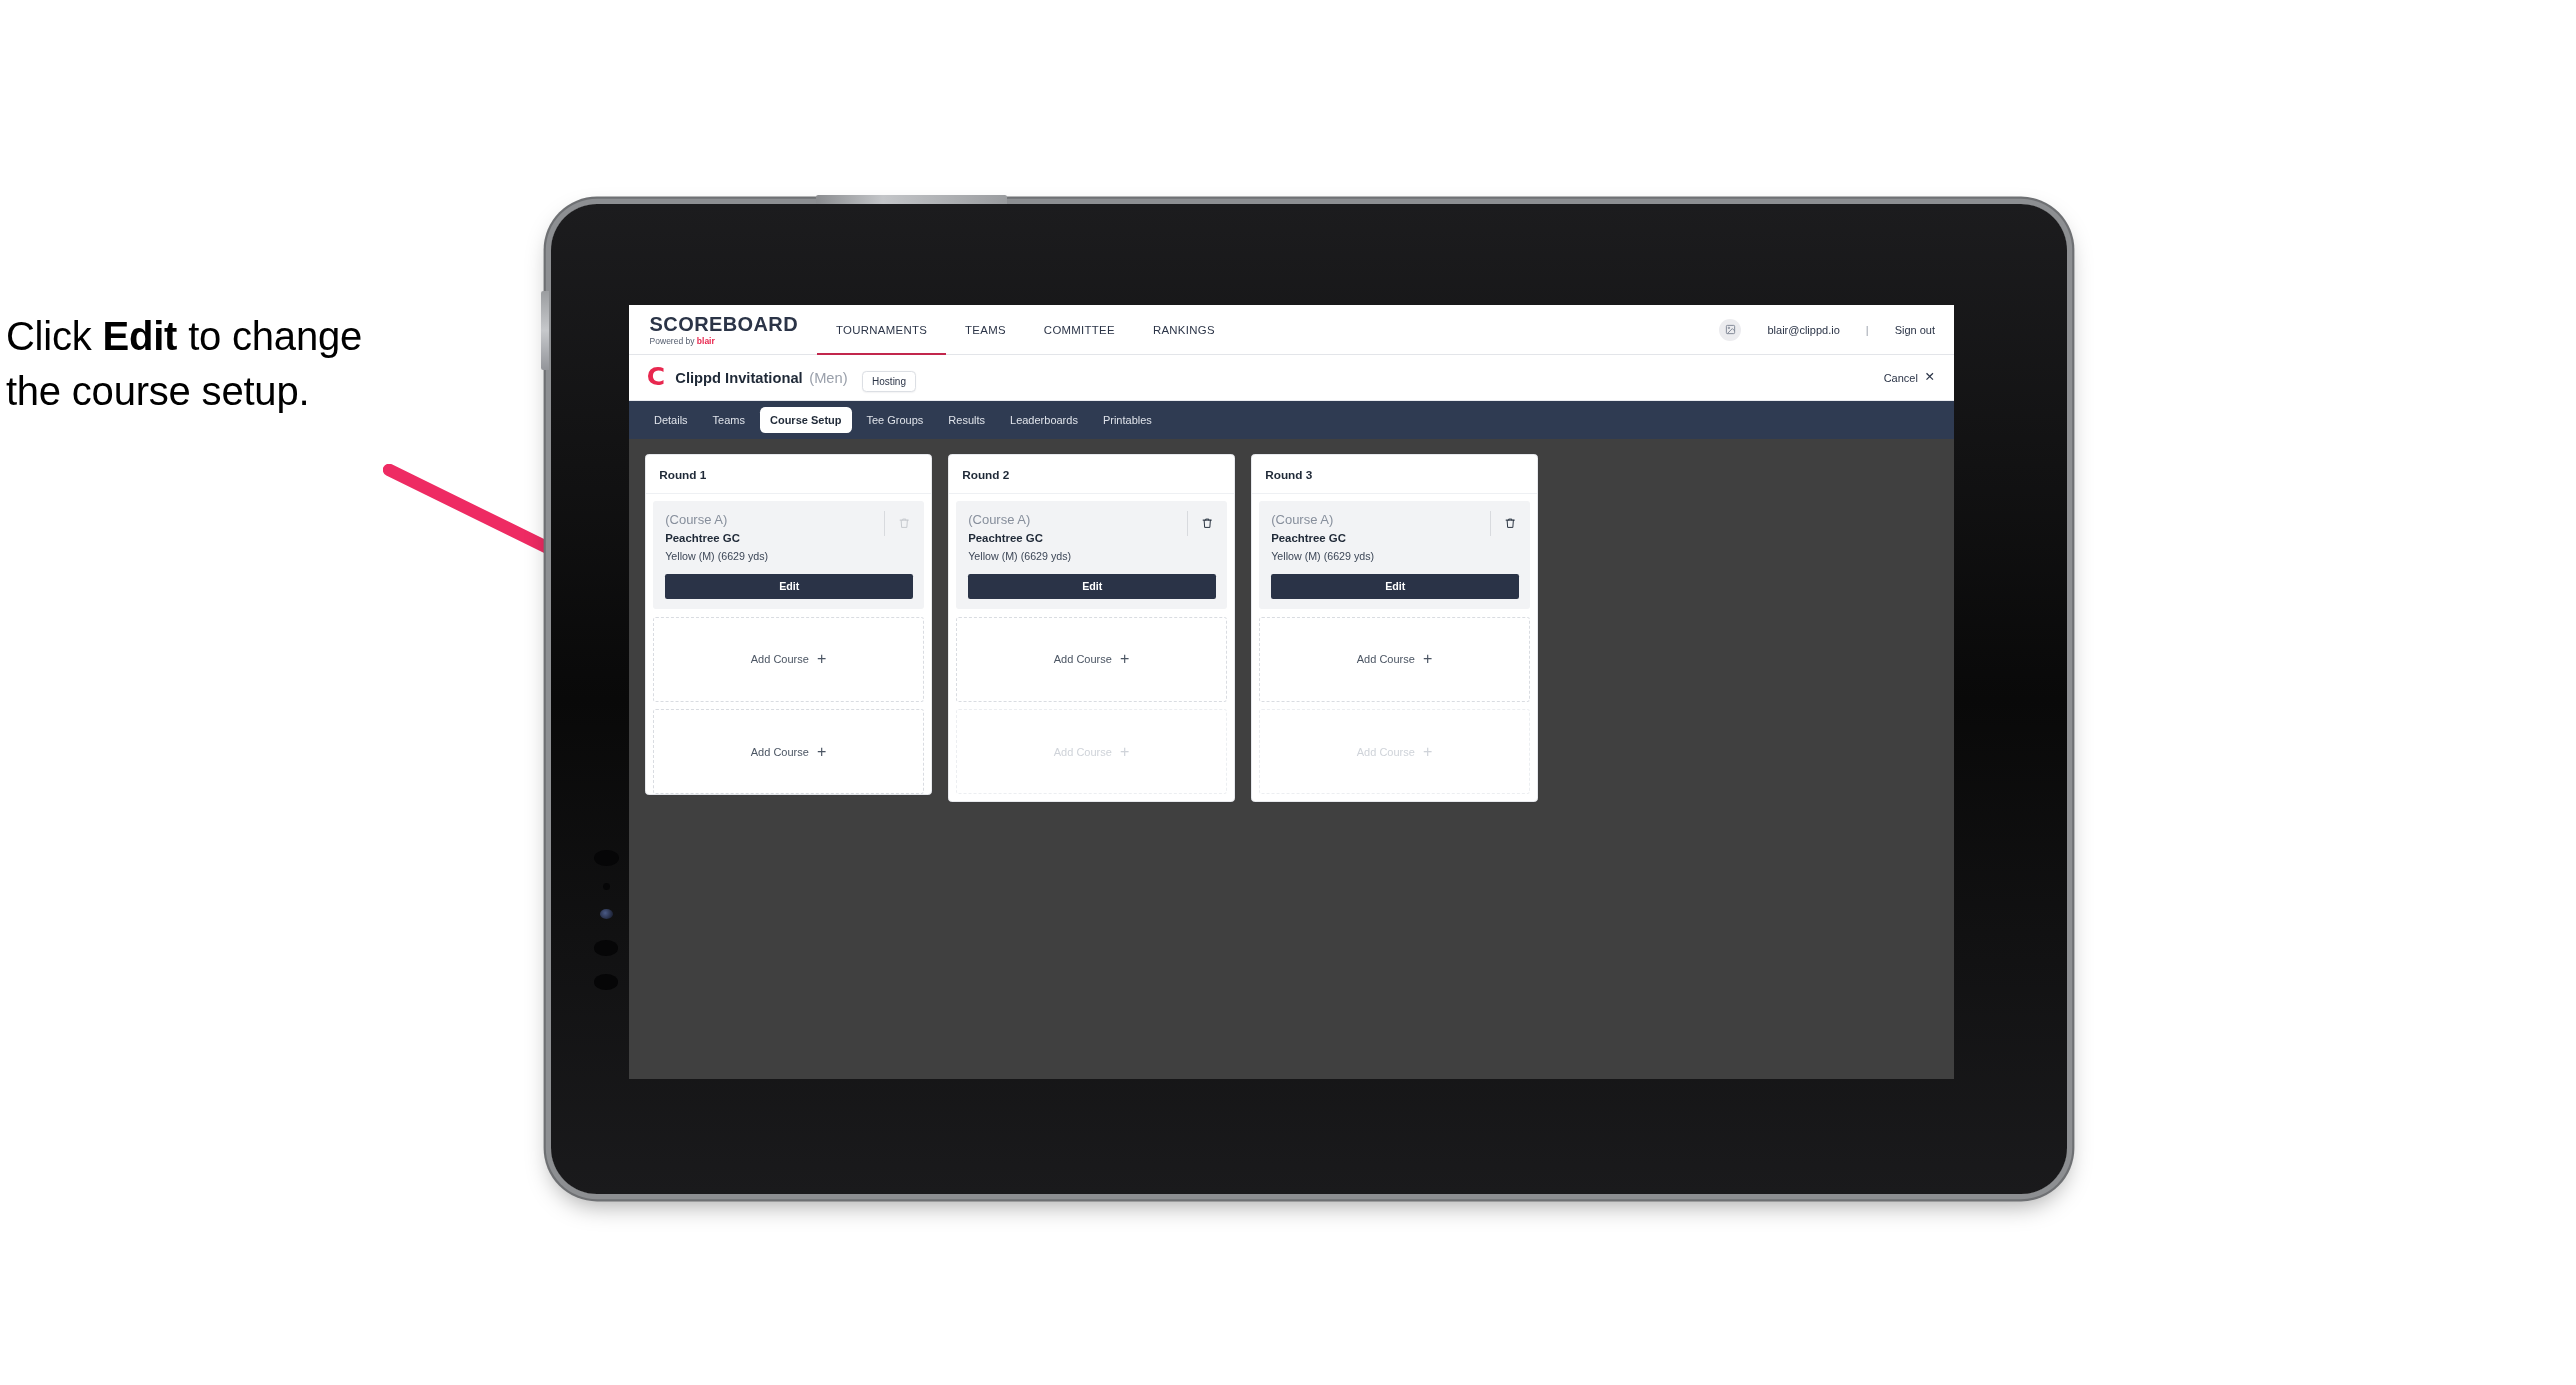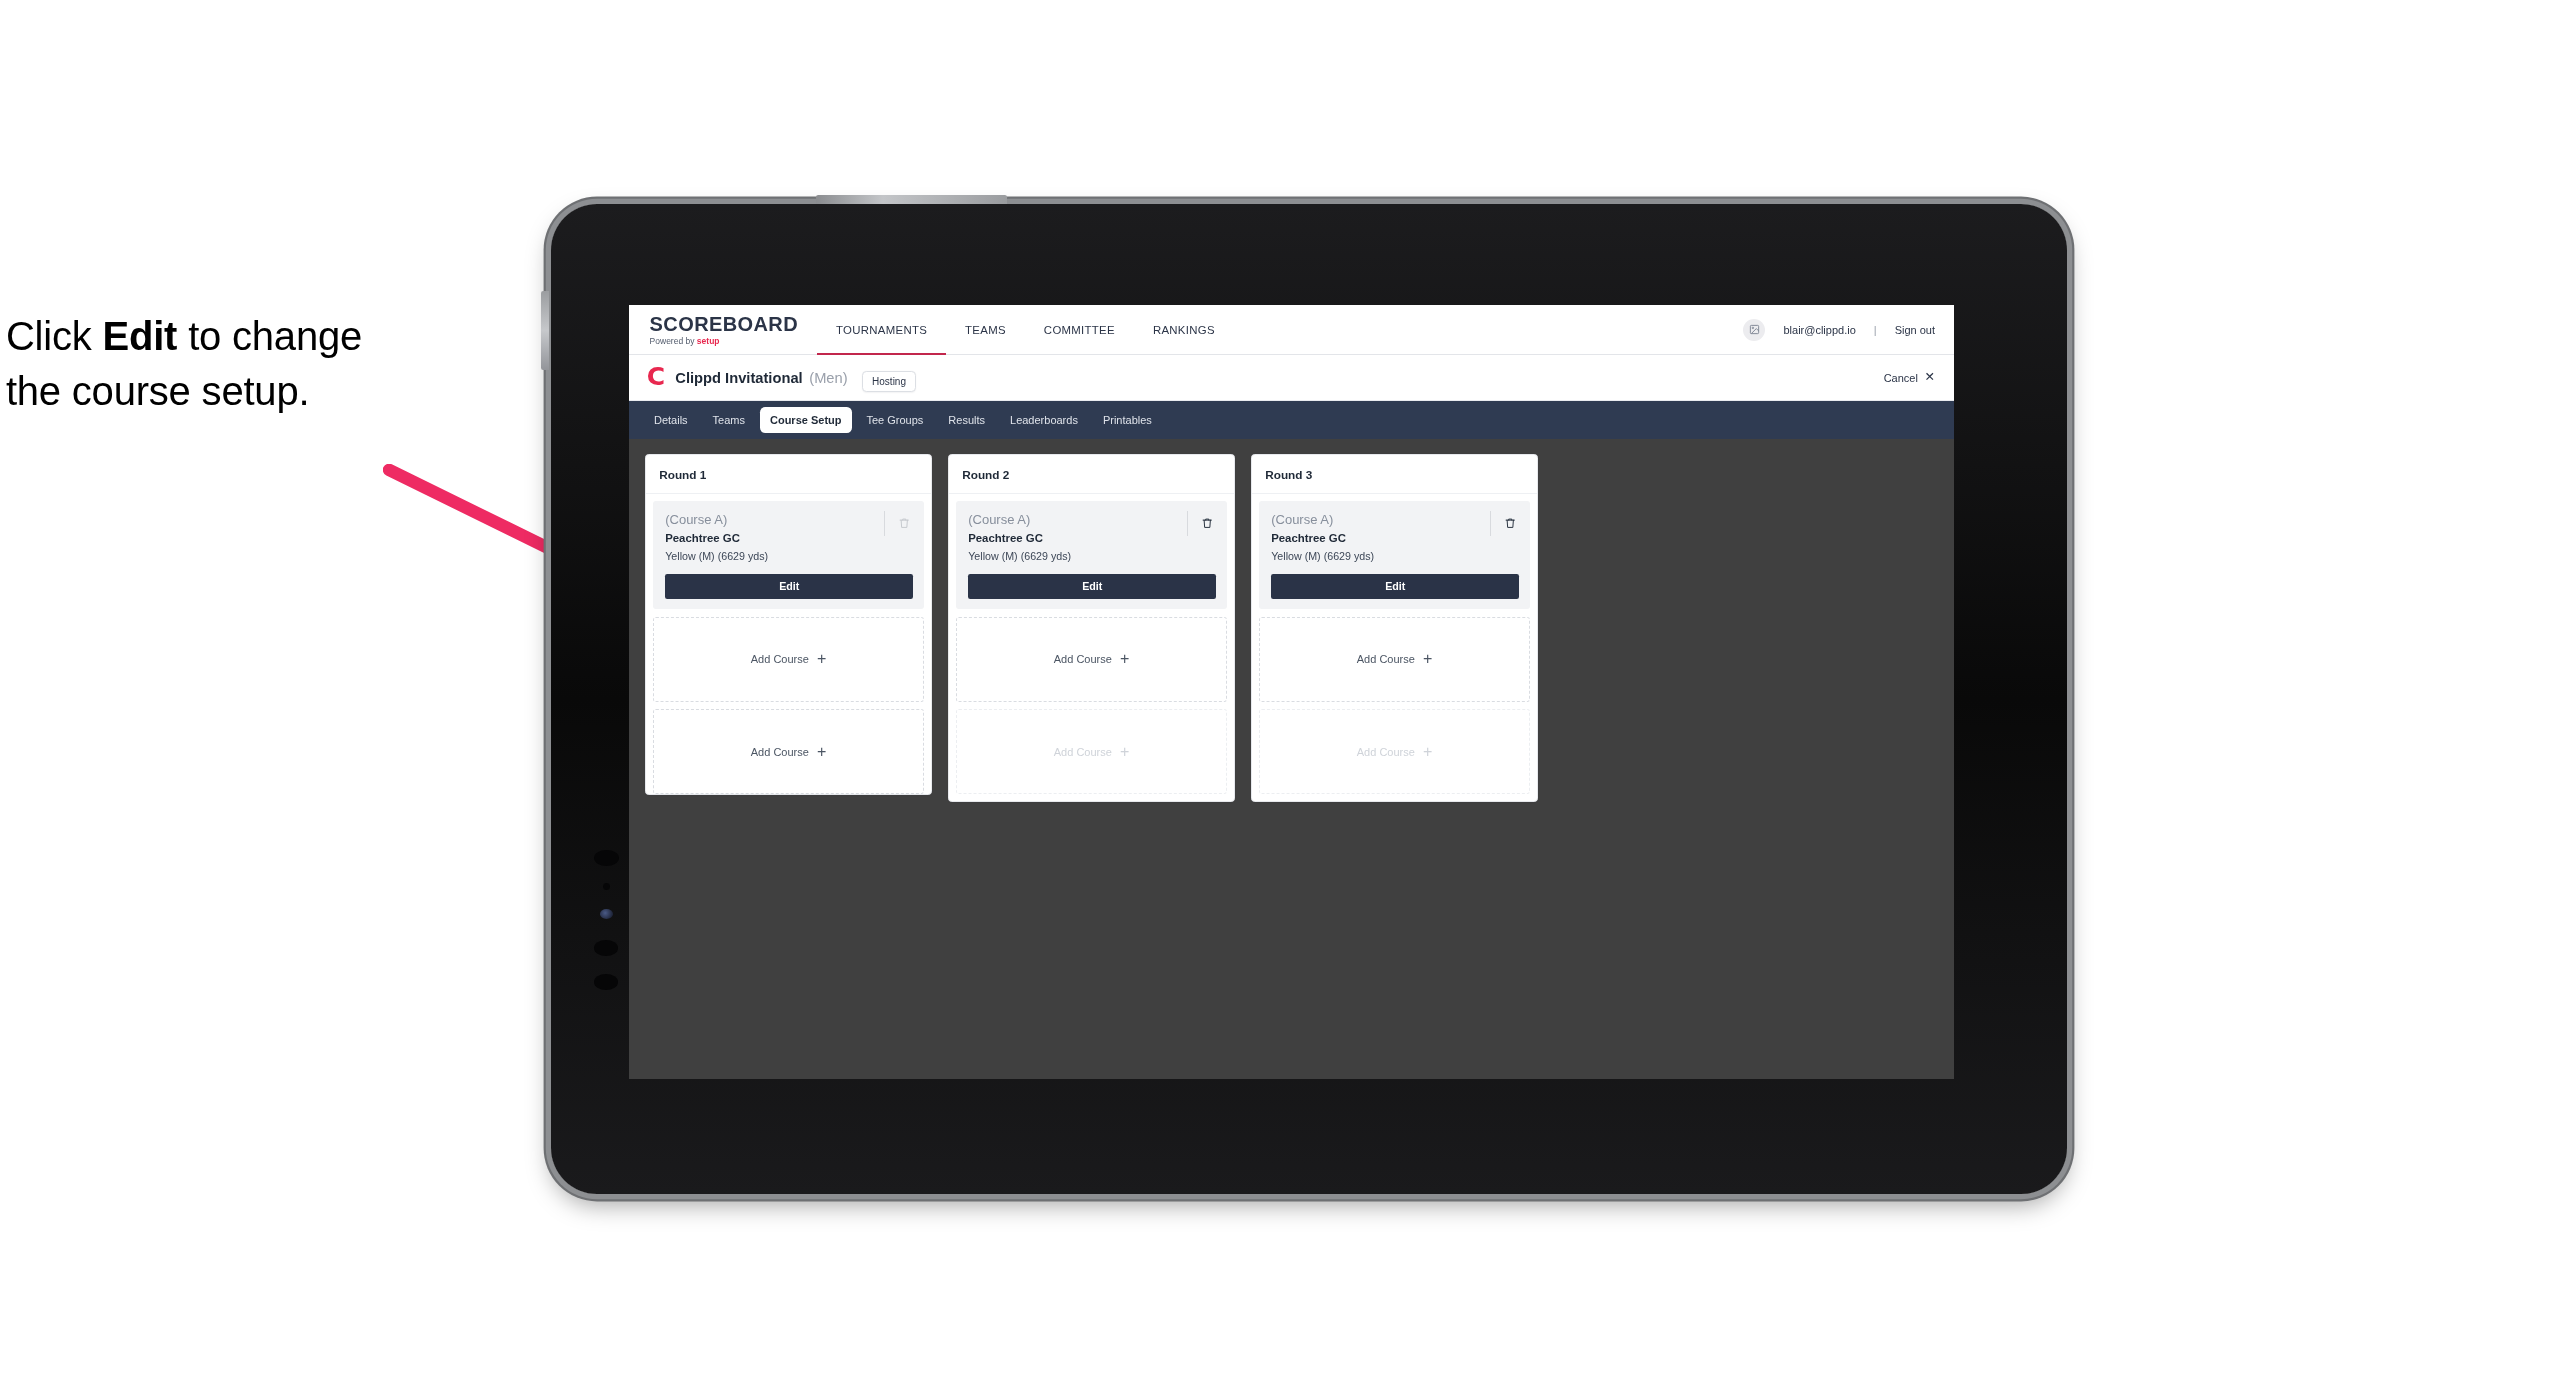--- a/index.html
+++ b/index.html
@@ -80,21 +80,21 @@
   .navlinks { display:flex; align-items:stretch; }
   .navlink {
     display:flex; align-items:center; padding: 0 19px;
     font-size: 11.4px; color:#2b3447; letter-spacing: 0.3px;
     position:relative; cursor:pointer; white-space:nowrap;
   }
   .navlink.active::after {
     content:""; position:absolute; left:0; right:0; bottom:-0.7px; height:2.2px; background:#c2264c;
   }
 
-  .topright { margin-left:auto; display:flex; align-items:center; padding-right: 19px; gap: 18px; }
+  .topright { margin-left:auto; display:flex; align-items:center; padding-right: 19px; gap: 26px; }
   .avatar {
     width: 22px; height: 22px; border-radius:50%; background:#ececef;
     display:flex; align-items:center; justify-content:center;
   }
   .avatar svg { width:11px; height:11px; }
   .useremail { font-size: 11px; color:#2b3447; }
   .sep { color:#9aa0ab; font-size: 11px; }
   .signout { font-size: 11px; color:#2b3447; cursor:pointer; }
 
   
@@ -198,21 +198,21 @@
     <div class="bezel-dot d3"></div>
     <div class="bezel-dot d4"></div>
     <div class="bezel-dot d5"></div>
   </div>
 
   <div class="screen">
 
     <div class="topbar">
       <div class="brand">
         <div class="brand-name">SCOREBOARD</div>
-        <div class="brand-sub"><span>Powered by </span><span class="clippd">setup</span></div>
+        <div class="brand-sub"><span>Powered by </span><span class="clippd">blair</span></div>
       </div>
 
       <div class="navlinks">
         <div class="navlink active">TOURNAMENTS</div>
         <div class="navlink">TEAMS</div>
         <div class="navlink">COMMITTEE</div>
         <div class="navlink">RANKINGS</div>
       </div>
 
       <div class="topright">

